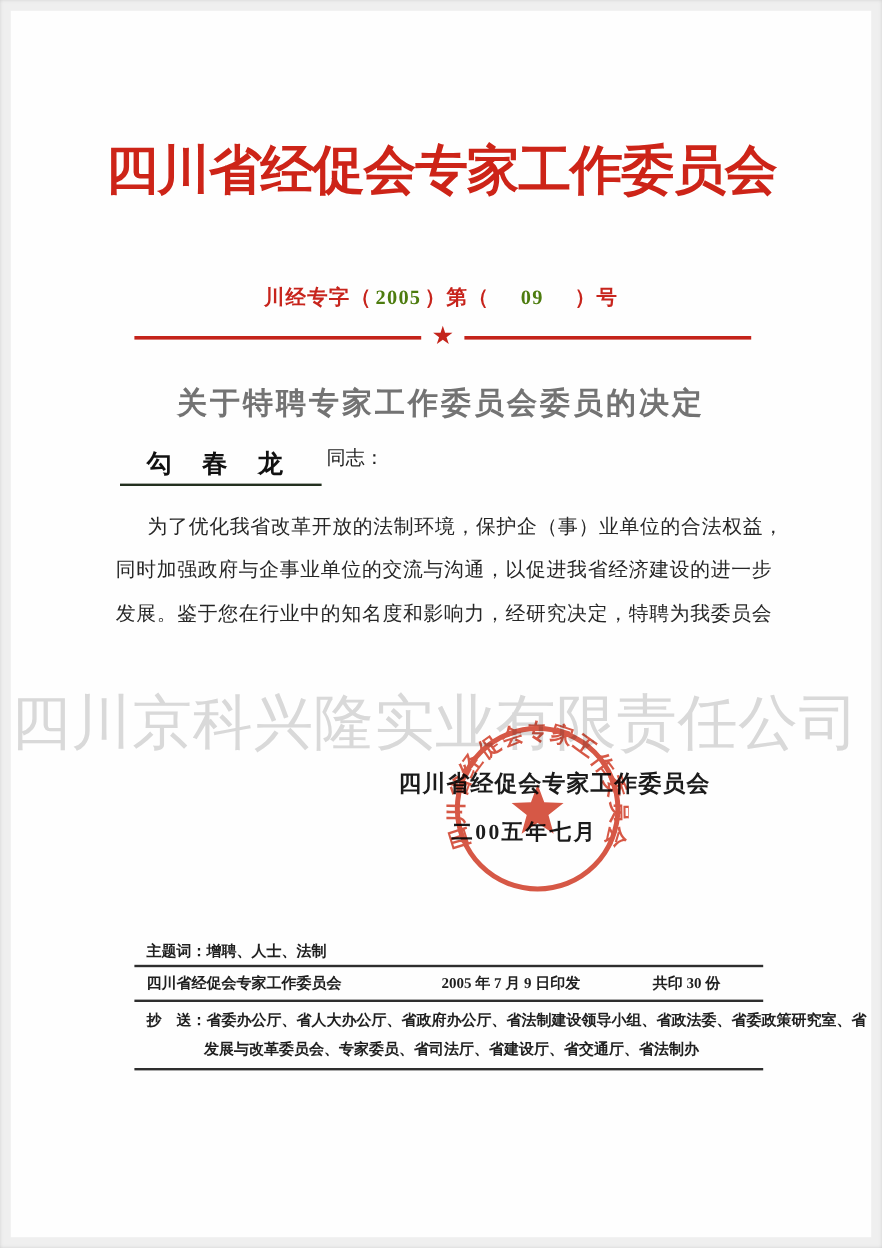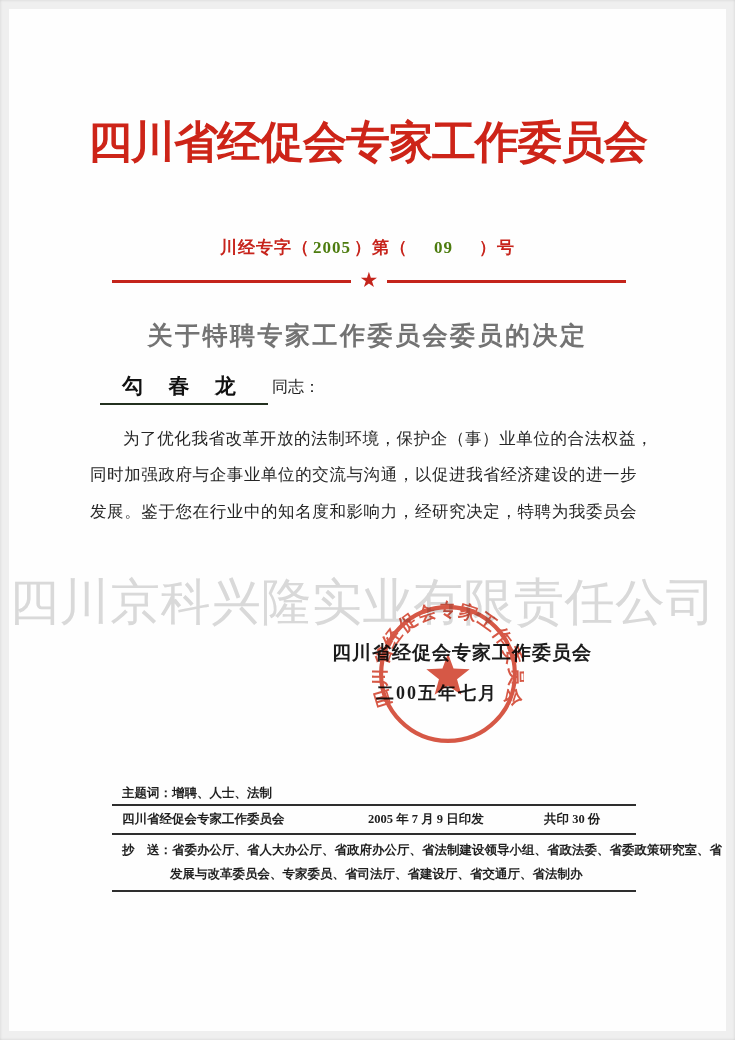--- a/index.html
+++ b/index.html
@@ -47,21 +47,21 @@
     position:absolute;top:303px;left:0;width:100%;
     text-align:center;
     font-size:25px;font-weight:bold;color:#737373;
     letter-spacing:2.5px;white-space:nowrap;
     font-family:"Liberation Sans","DejaVu Sans",sans-serif;
     margin-top:16px;
   }
   
   .recipient{
     position:absolute;top:372px;left:100px;
-    display:flex;align-items:center;
+    display:flex;align-items:flex-start;
   }
   .recipient .name{
     display:inline-block;width:168px;
     text-align:center;
     font-size:21px;font-weight:bold;color:#111;
     letter-spacing:10px;
     padding-bottom:3px;
     border-bottom:2px solid #23301f;
     white-space:nowrap;
   }
@@ -69,20 +69,21 @@
     font-size:16px;color:#222;
     padding-left:4px;padding-bottom:2px;
     white-space:nowrap;
   }
   
   .body-text{
     position:absolute;top:421px;left:90px;width:560px;
     font-size:16.5px;color:#262626;
     letter-spacing:0.6px;
     z-index:2;
+    text-align:center;
   }
   .body-text .line{height:36.4px;line-height:36.4px;white-space:nowrap;}
   .body-text .line.indent{text-indent:2em;}
   
   .watermark{
     position:absolute;top:569px;left:9px;width:720px;
     font-size:50px;color:#d9d9d9;
     letter-spacing:0.5px;white-space:nowrap;
     z-index:1;
     font-family:"Liberation Sans","DejaVu Sans",sans-serif;

